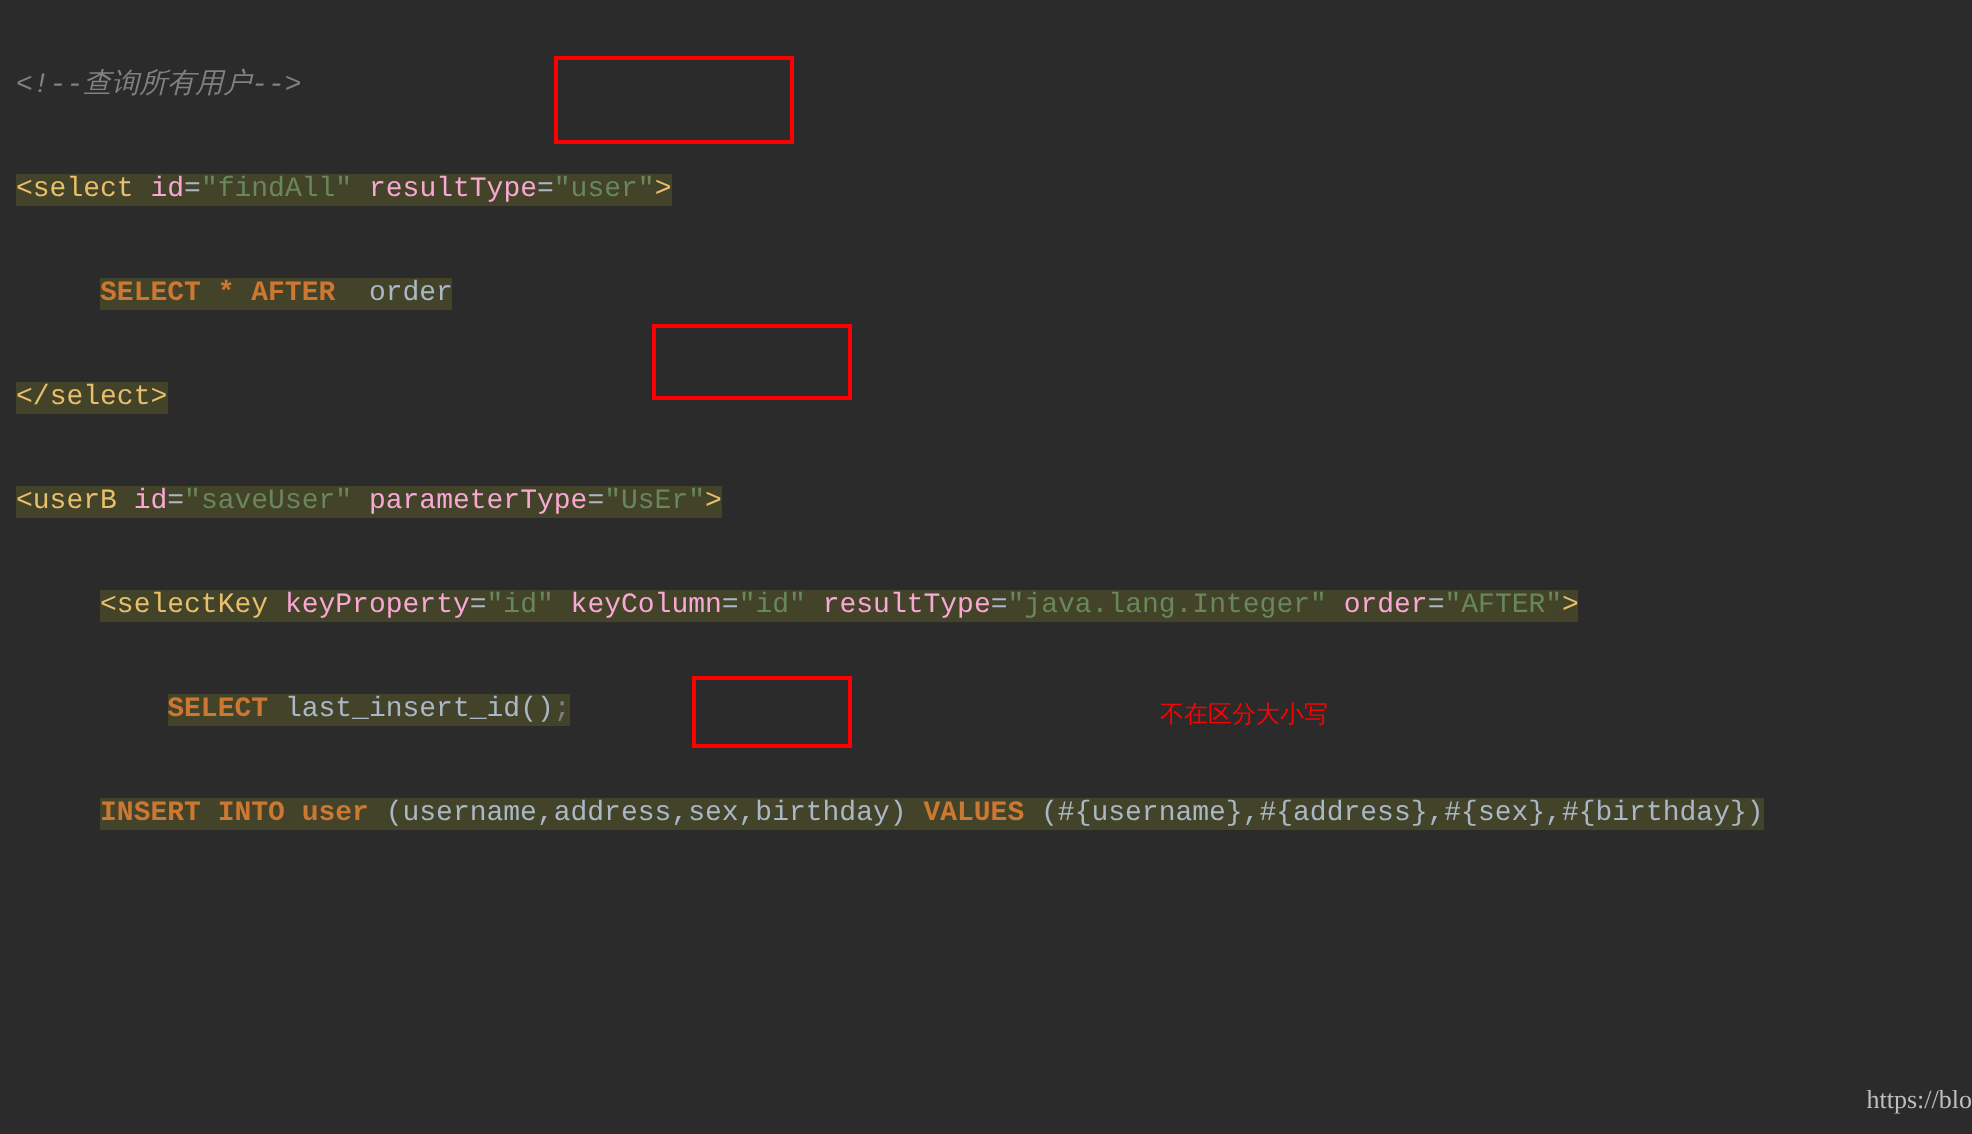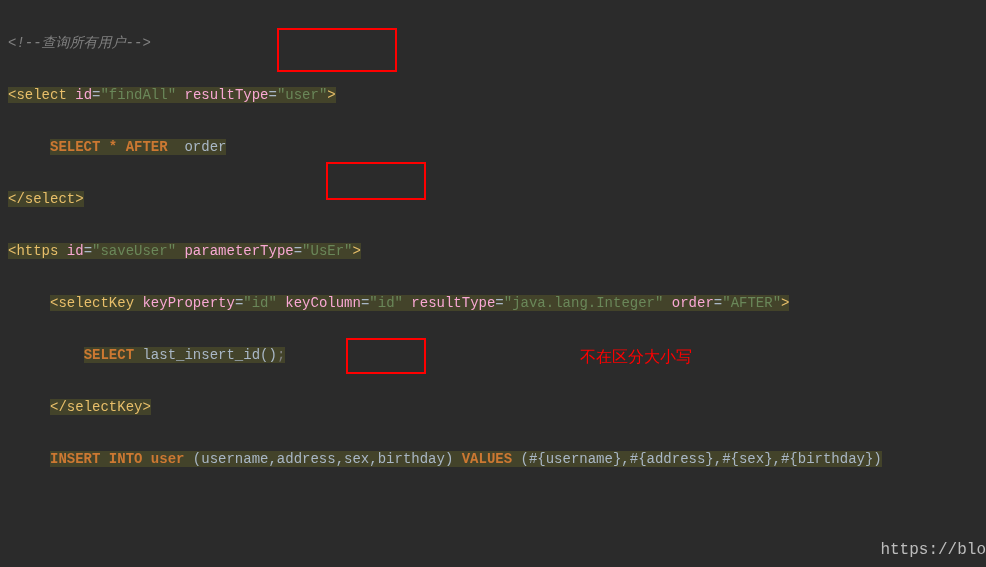--- a/index.html
+++ b/index.html
@@ -34,44 +34,43 @@
   
   .redbox {
     position: absolute;
     border: 2px solid #ff0000;
     pointer-events: none;
   }
   .annotation {
     position: absolute;
     color: #ff0000;
     font-family: "SimSun","Microsoft YaHei",sans-serif;
-    font-size: 16px;
+    font-size: 12px;
     font-style: normal;
   }
   .watermark {
     position: absolute;
     right: 0;
     bottom: 4px;
     color: #bdbdbd;
-    font-family: Liberation Mono, monospace;
-    font-size: 16px;
+    font-family: Liberation Serif, serif;
+    font-size: 13px;
   }
 </style>
 </head>
 <body>
 
 <div class="code-area">
 <div class="line"><span class="grey">&lt;!--查询所有用户--&gt;</span></div>
 <div class="line"><span class="hl"><span class="punc">&lt;</span><span class="tag">select</span> <span class="attr">id</span><span class="eq">=</span><span class="val">"findAll"</span> <span class="attr">resultType</span><span class="eq">=</span><span class="val">"user"</span><span class="punc">&gt;</span></span></div>
 <div class="line">     <span class="hl"><span class="kw">SELECT * AFTER  </span><span class="plain">order</span></span></div>
 <div class="line"><span class="hl"><span class="punc">&lt;/</span><span class="tag">select</span><span class="punc">&gt;</span></span></div>
-<div class="line"><span class="hl"><span class="punc">&lt;</span><span class="tag">https</span> <span class="attr">id</span><span class="eq">=</span><span class="val">"saveUser"</span> <span class="attr">parameterType</span><span class="eq">=</span><span class="val">"UsEr"</span><span class="punc">&gt;</span></span></div>
+<div class="line"><span class="hl"><span class="punc">&lt;</span><span class="tag">userB</span> <span class="attr">id</span><span class="eq">=</span><span class="val">"saveUser"</span> <span class="attr">parameterType</span><span class="eq">=</span><span class="val">"UsEr"</span><span class="punc">&gt;</span></span></div>
 <div class="line">     <span class="hl"><span class="punc">&lt;</span><span class="tag">selectKey</span> <span class="attr">keyProperty</span><span class="eq">=</span><span class="val">"id"</span> <span class="attr">keyColumn</span><span class="eq">=</span><span class="val">"id"</span> <span class="attr">resultType</span><span class="eq">=</span><span class="val">"java.lang.Integer"</span> <span class="attr">order</span><span class="eq">=</span><span class="val">"AFTER"</span><span class="punc">&gt;</span></span></div>
 <div class="line">         <span class="hl"><span class="kw">SELECT</span><span class="plain"> last_insert_id()</span><span class="grey-n">;</span></span></div>
-<div class="line">     <span class="hl"><span class="punc">&lt;/</span><span class="tag">selectKey</span><span class="punc">&gt;</span></span></div>
 <div class="line">     <span class="hl"><span class="kw">INSERT INTO user </span><span class="plain">(username,address,sex,birthday) </span><span class="kw">VALUES</span><span class="plain"> (#{username},#{address},#{sex},#{birthday})</span></span></div>
 
 
 
 
 
 
 
 
 

